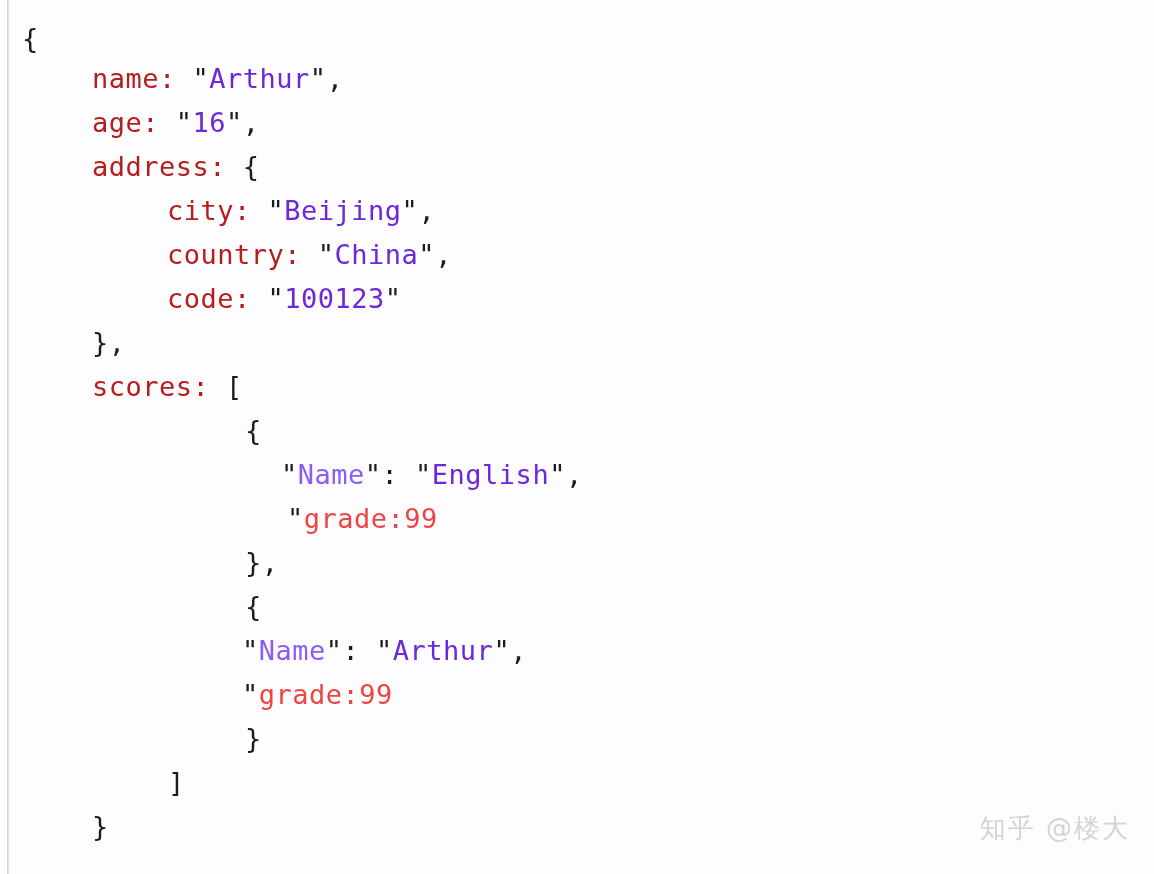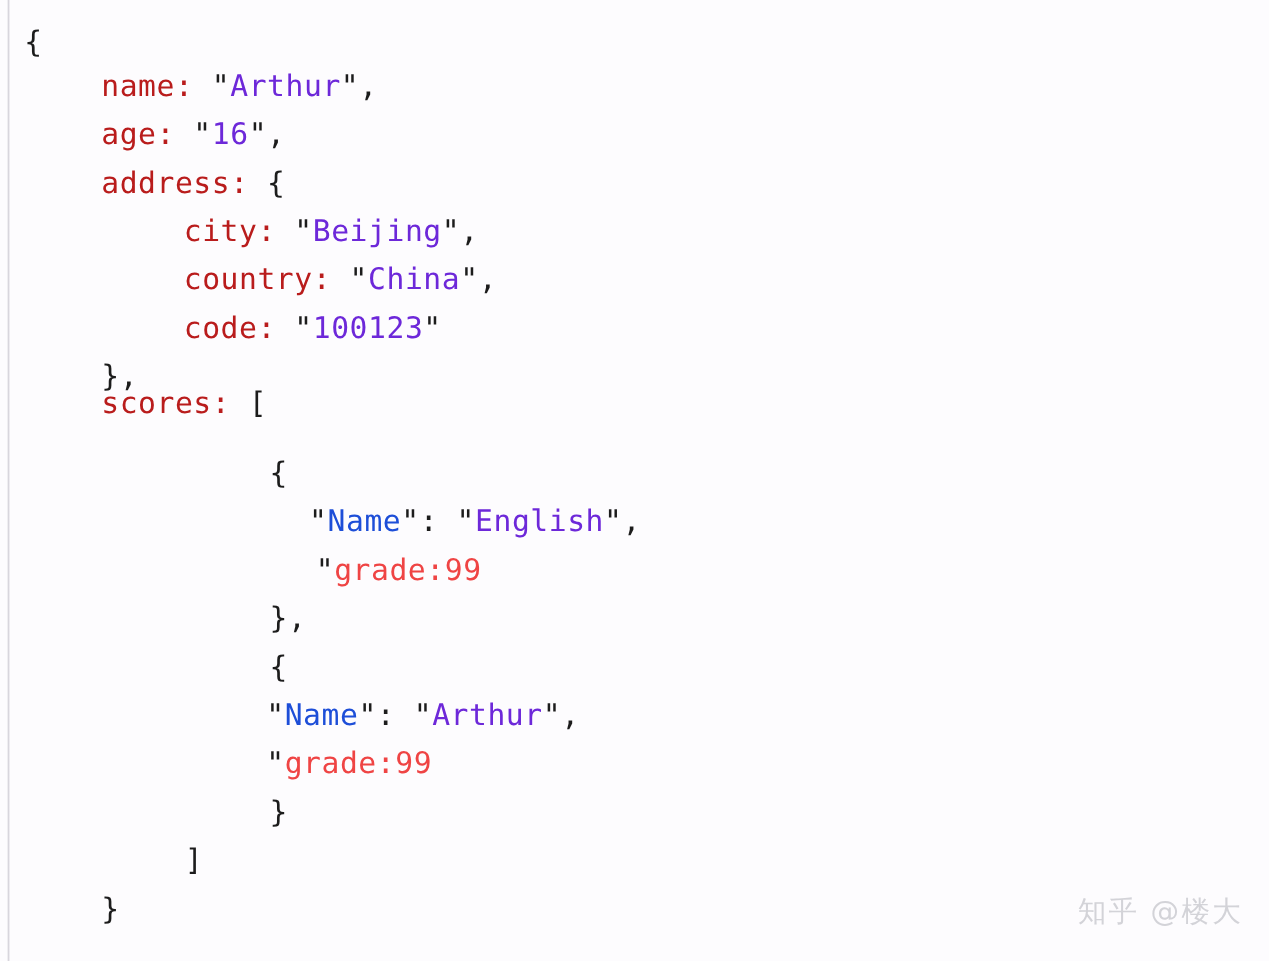--- a/index.html
+++ b/index.html
@@ -45,21 +45,21 @@
     font-size: 27px;
     line-height: 34px;
     letter-spacing: 0.5px;
     color: #1a1a1a;
     -webkit-font-smoothing: antialiased;
   }
   .punct  { color: #1c1c1c; }
   .key    { color: #b91c1c; }
   .quote  { color: #1c1c1c; }
   .strval { color: #6d28d9; }
-  .pkey   { color: #1d4ed8; margin-top: 47px; }
+  .pkey   { color: #8b5cf6; margin-top: 47px; }
   .pnum   { color: #ef4444; }
   #watermark {
     position: absolute;
     right: 24px;
     bottom: 28px;
     font-family: "DejaVu Sans", "Liberation Sans", sans-serif;
     font-size: 26px;
     letter-spacing: 2px;
     color: #d3d3d8;
     user-select: none;
@@ -75,21 +75,21 @@
 
   <div id="code-surface">
       <div class="code-line" style="left: 13px; top: 22px;"><span class="punct">{</span></div>
       <div class="code-line" style="left: 83px; top: 62px;"><span class="key">name: </span><span class="quote">"</span><span class="strval">Arthur</span><span class="quote">"</span><span class="punct">,</span></div>
       <div class="code-line" style="left: 83px; top: 106px;"><span class="key">age: </span><span class="quote">"</span><span class="strval">16</span><span class="quote">"</span><span class="punct">,</span></div>
       <div class="code-line" style="left: 83px; top: 150px;"><span class="key">address: </span><span class="punct">{</span></div>
       <div class="code-line" style="left: 158px; top: 194px;"><span class="key">city: </span><span class="quote">"</span><span class="strval">Beijing</span><span class="quote">"</span><span class="punct">,</span></div>
       <div class="code-line" style="left: 158px; top: 238px;"><span class="key">country: </span><span class="quote">"</span><span class="strval">China</span><span class="quote">"</span><span class="punct">,</span></div>
       <div class="code-line" style="left: 158px; top: 282px;"><span class="key">code: </span><span class="quote">"</span><span class="strval">100123</span><span class="quote">"</span></div>
       <div class="code-line" style="left: 83px; top: 326px;"><span class="punct">},</span></div>
-      <div class="code-line" style="left: 83px; top: 350px; text-align: center;"><span class="key">scores: </span><span class="punct">[</span></div>
+      <div class="code-line" style="left: 83px; top: 370px; text-align: center;"><span class="key">scores: </span><span class="punct">[</span></div>
       <div class="code-line" style="left: 236px; top: 414px;"><span class="punct">{</span></div>
       <div class="code-line" style="left: 272px; top: 458px;"><span class="quote">"</span><span class="pkey">Name</span><span class="quote">"</span><span class="punct">: </span><span class="quote">"</span><span class="strval">English</span><span class="quote">"</span><span class="punct">,</span></div>
       <div class="code-line" style="left: 278px; top: 502px;"><span class="quote">"</span><span class="pnum">grade:99</span></div>
       <div class="code-line" style="left: 236px; top: 546px;"><span class="punct">},</span></div>
       <div class="code-line" style="left: 236px; top: 590px;"><span class="punct">{</span></div>
       <div class="code-line" style="left: 233px; top: 634px;"><span class="quote">"</span><span class="pkey">Name</span><span class="quote">"</span><span class="punct">: </span><span class="quote">"</span><span class="strval">Arthur</span><span class="quote">"</span><span class="punct">,</span></div>
       <div class="code-line" style="left: 233px; top: 678px;"><span class="quote">"</span><span class="pnum">grade:99</span></div>
       <div class="code-line" style="left: 236px; top: 722px;"><span class="punct">}</span></div>
       <div class="code-line" style="left: 159px; top: 766px;"><span class="punct">]</span></div>
       <div class="code-line" style="left: 83px; top: 810px;"><span class="punct">}</span></div>

